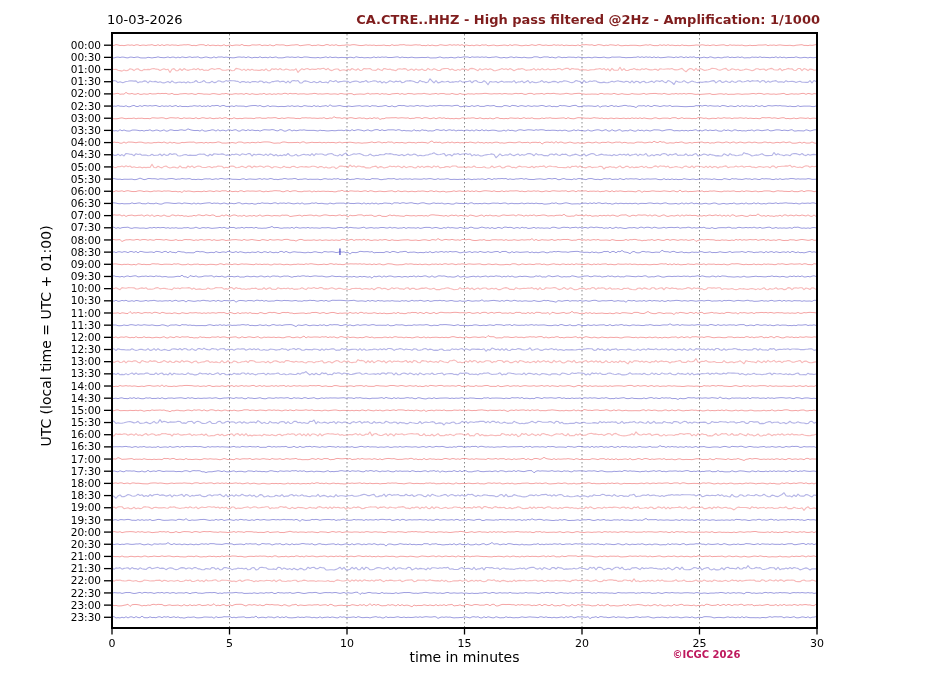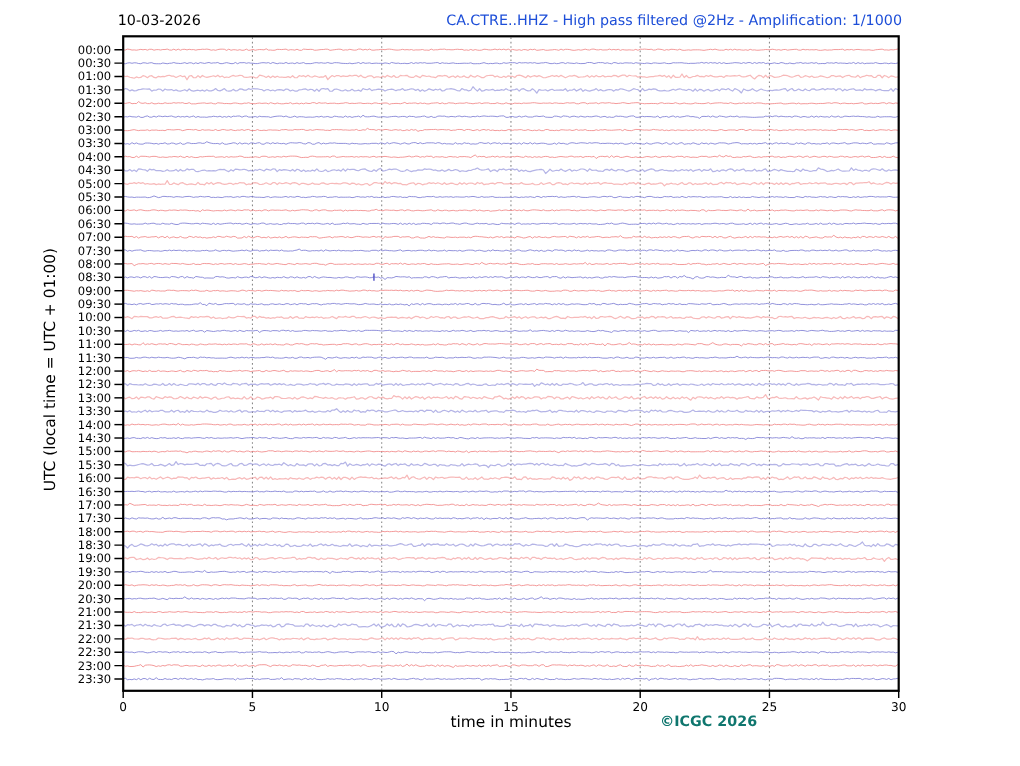--- a/index.html
+++ b/index.html
@@ -7,39 +7,39 @@
     padding: 0;
     background: #ffffff;
     font-family: "DejaVu Sans", "Liberation Sans", sans-serif;
   }
   .page {
     position: relative;
     width: 927px;
     height: 696px;
     background: #ffffff;
     overflow: hidden;
-    border-radius: 9px;
   }
   .header-date {
     position: absolute;
     left: 107px;
     top: 12px;
     font-size: 13px;
     color: #000000;
     white-space: nowrap;
   }
   .header-title {
     position: absolute;
     left: 112px;
     top: 12px;
     width: 708px;
     text-align: right;
     font-size: 13px;
-    color: #1d4ed8;
-    white-space: nowrap;
+    color: #7f1d1d;
+    white-space: nowrap;
+    font-weight: bold;
   }
   .y-axis-title {
     position: absolute;
     left: 46px;
     top: 336px;
     transform: translate(-50%, -50%) rotate(-90deg);
     font-size: 14px;
     color: #000000;
     white-space: nowrap;
   }
@@ -50,24 +50,24 @@
     width: 705px;
     text-align: center;
     font-size: 14px;
     color: #000000;
   }
   .copyright {
     position: absolute;
     left: 600px;
     top: 649px;
     width: 213px;
-    text-align: left;
-    font-size: 13px;
+    text-align: center;
+    font-size: 10px;
     font-weight: bold;
-    color: #0f766e;
+    color: #be185d;
     white-space: nowrap;
   }
   #plot-svg {
     position: absolute;
     left: 0;
     top: 0;
   }
 </style>
 </head>
 <body>

